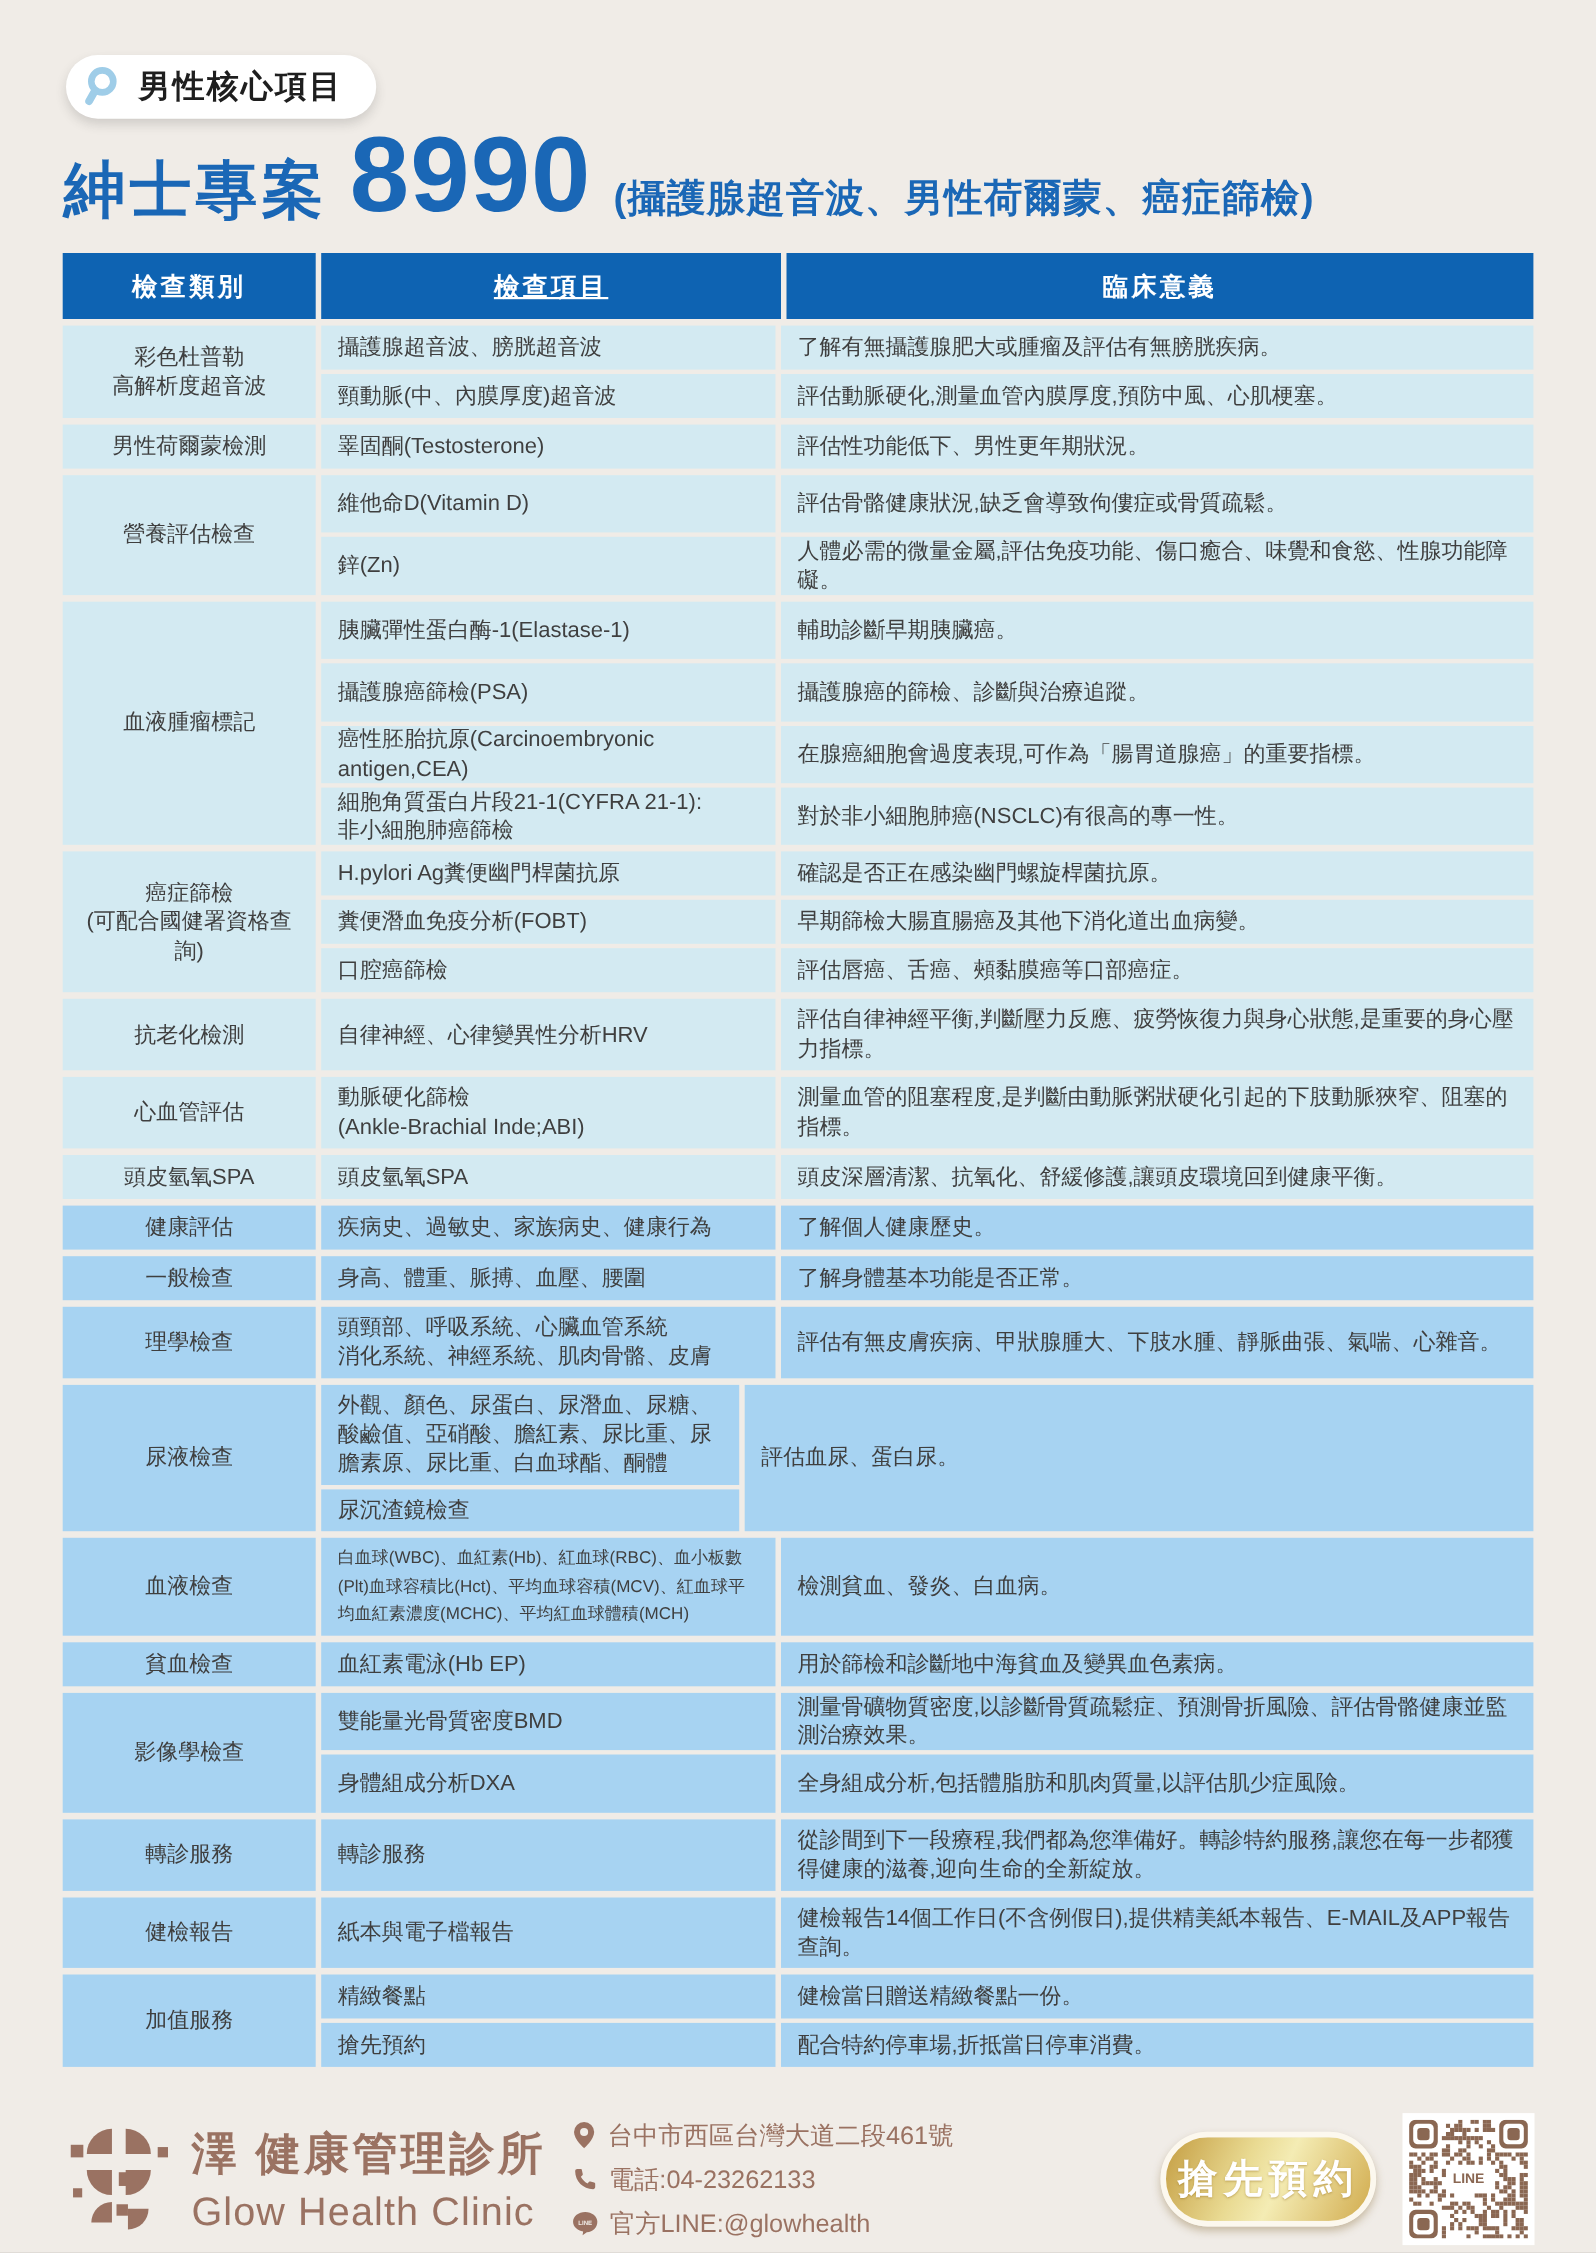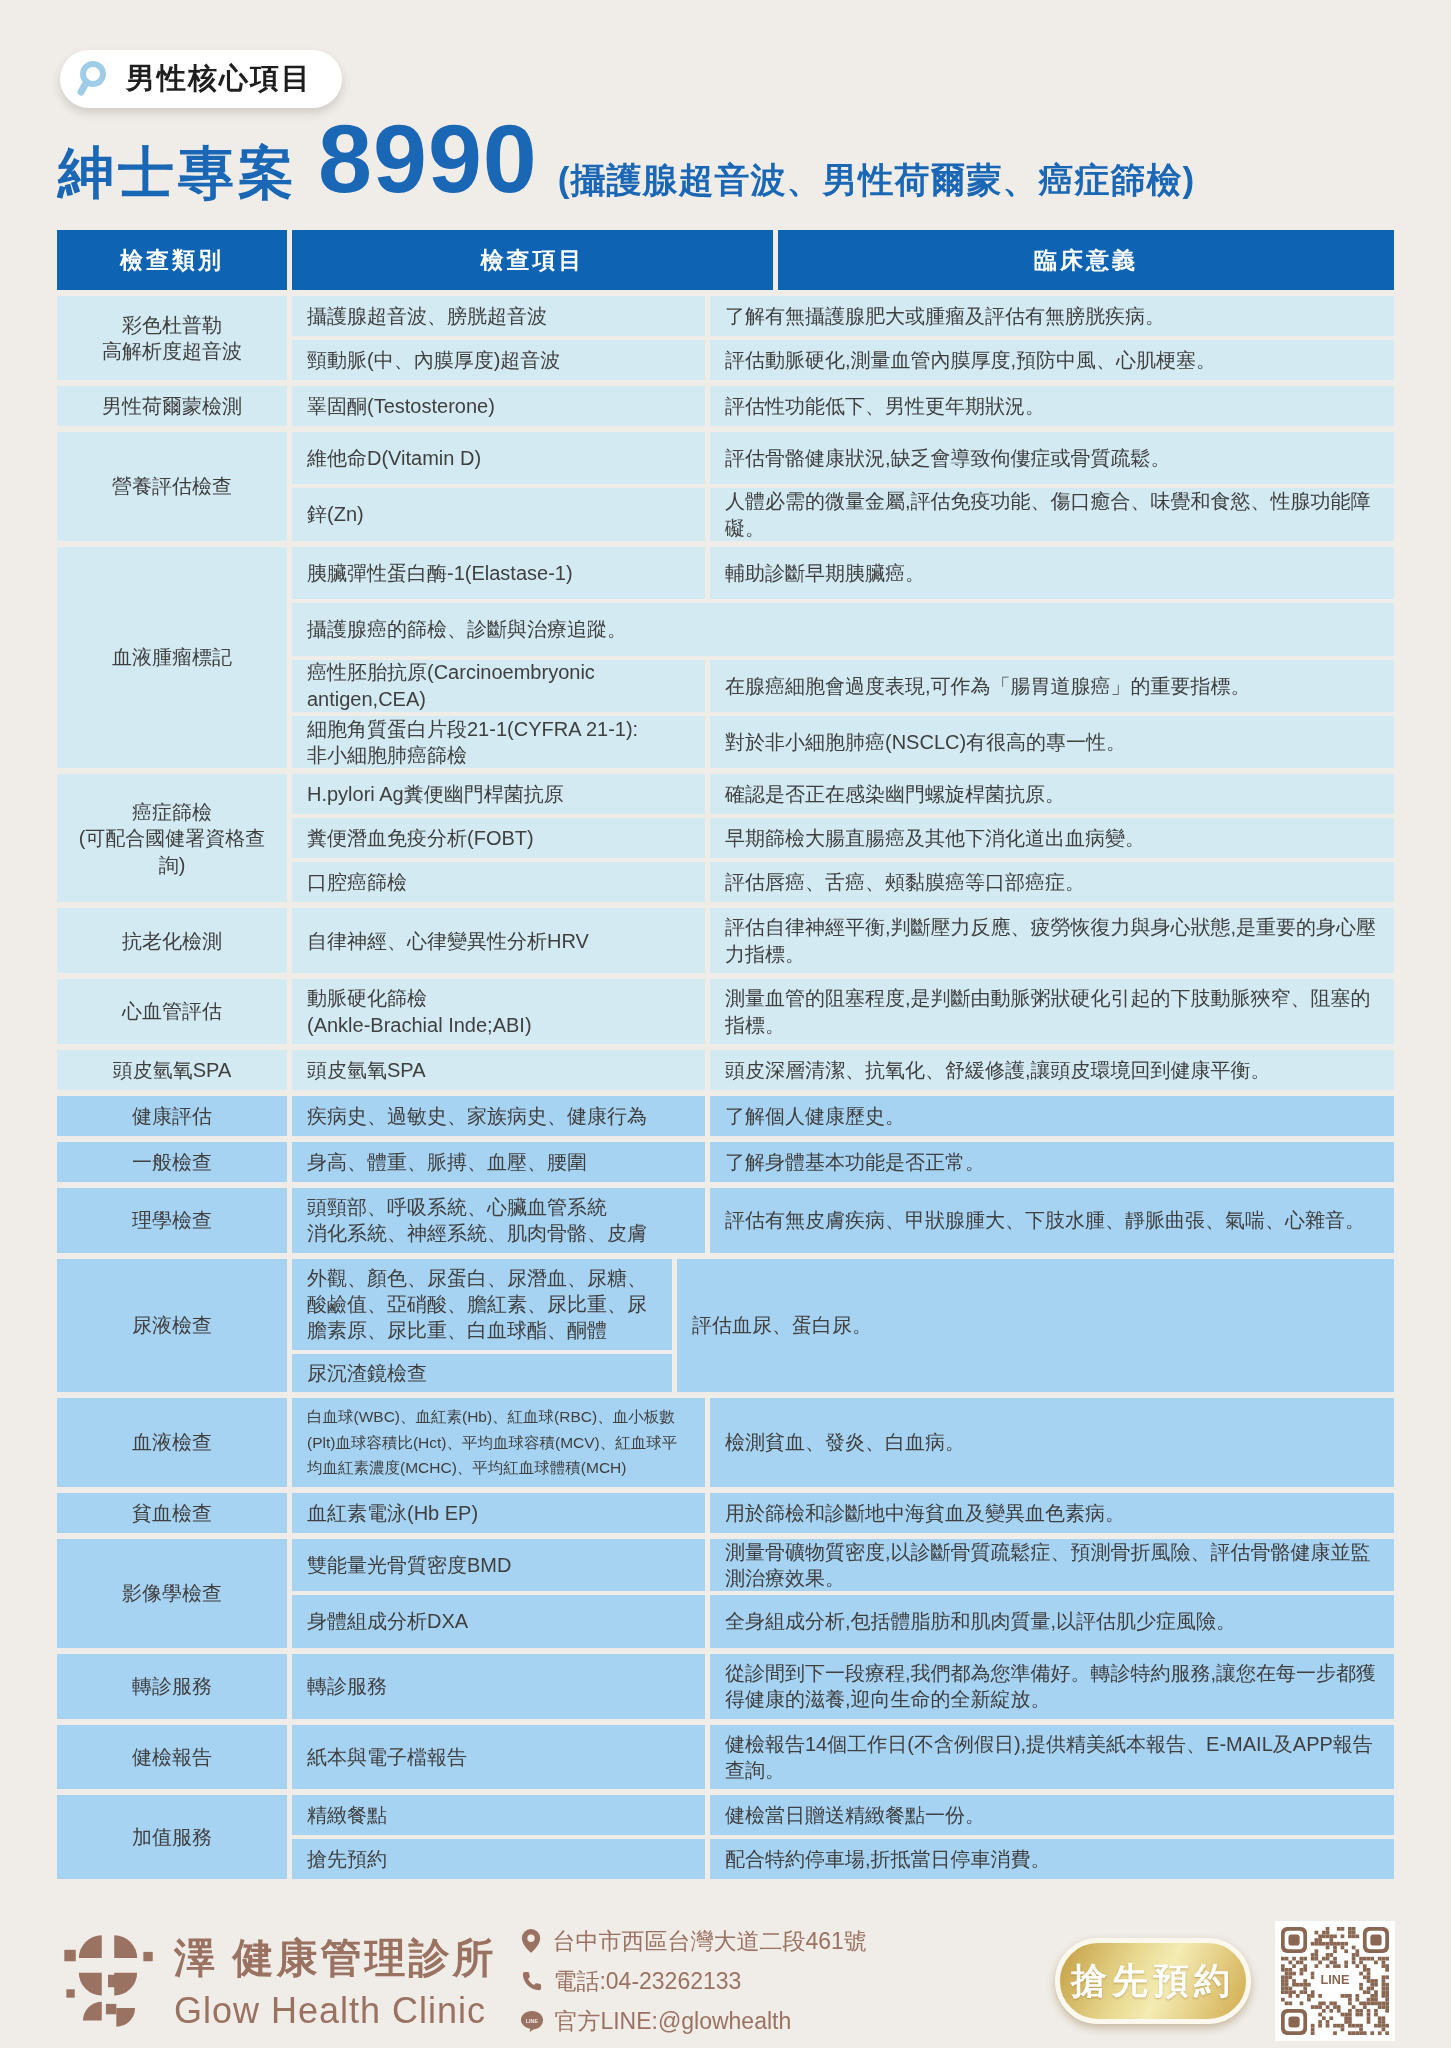--- a/index.html
+++ b/index.html
@@ -19,21 +19,21 @@
   .title-row{display:flex;align-items:baseline;gap:20px;margin:10px 0 18px 58px;color:var(--title-blue);}
   .plan{font-size:56px;font-weight:800;letter-spacing:4px;}
   .price{font-size:97px;font-weight:800;line-height:.85;letter-spacing:1px;}
   .note{font-size:35px;font-weight:800;letter-spacing:1px;}
 
   
   .table{width:1337px;margin:0 auto 0 57px;}
   .thead{display:flex;gap:5px;margin-bottom:6px;}
   .th{background:var(--header-blue);color:#fff;font-weight:bold;font-size:23px;letter-spacing:3px;
     min-height:60px;display:flex;align-items:center;justify-content:center;}
-  .th.c1{width:230px;} .th.c2{width:481px;} .th.c3{flex:1;}
+  .th.c1{width:230px;} .th.c2{width:418px;text-decoration:underline;} .th.c3{flex:1;}
   .group{display:flex;gap:5px;margin-bottom:6px;}
   .right{flex:1;display:flex;flex-direction:column;gap:4px;}
   .row{display:flex;gap:5px;flex:1;min-height:40px;}
   .items-col{width:380px;display:flex;flex-direction:column;gap:4px;}
   .items-col .item{width:100%;flex:1;}
   .cell{padding:6px 15px;display:flex;align-items:center;font-size:20px;line-height:1.32;
     color:var(--text);white-space:pre-line;}
   .cat{width:230px;justify-content:center;text-align:center;padding:6px 10px;}
   .item{width:413px;}
   .meaning{flex:1;}
@@ -117,20 +117,21 @@
           </div>
         </div>
         <div class="group">
           <div class="cell cat cyan">血液腫瘤標記</div>
           <div class="right">
             <div class="row">
               <div class="cell item cyan">胰臟彈性蛋白酶-1(Elastase-1)</div>
               <div class="cell meaning cyan">輔助診斷早期胰臟癌。</div>
             </div>
             <div class="row">
+              <div class="cell item cyan">攝護腺癌篩檢(PSA)</div>
               <div class="cell meaning cyan">攝護腺癌的篩檢、診斷與治療追蹤。</div>
             </div>
             <div class="row">
               <div class="cell item cyan">癌性胚胎抗原(Carcinoembryonic antigen,CEA)</div>
               <div class="cell meaning cyan">在腺癌細胞會過度表現,可作為「腸胃道腺癌」的重要指標。</div>
             </div>
             <div class="row">
               <div class="cell item cyan">細胞角質蛋白片段21-1(CYFRA 21-1):
 非小細胞肺癌篩檢</div>
               <div class="cell meaning cyan">對於非小細胞肺癌(NSCLC)有很高的專一性。</div>

